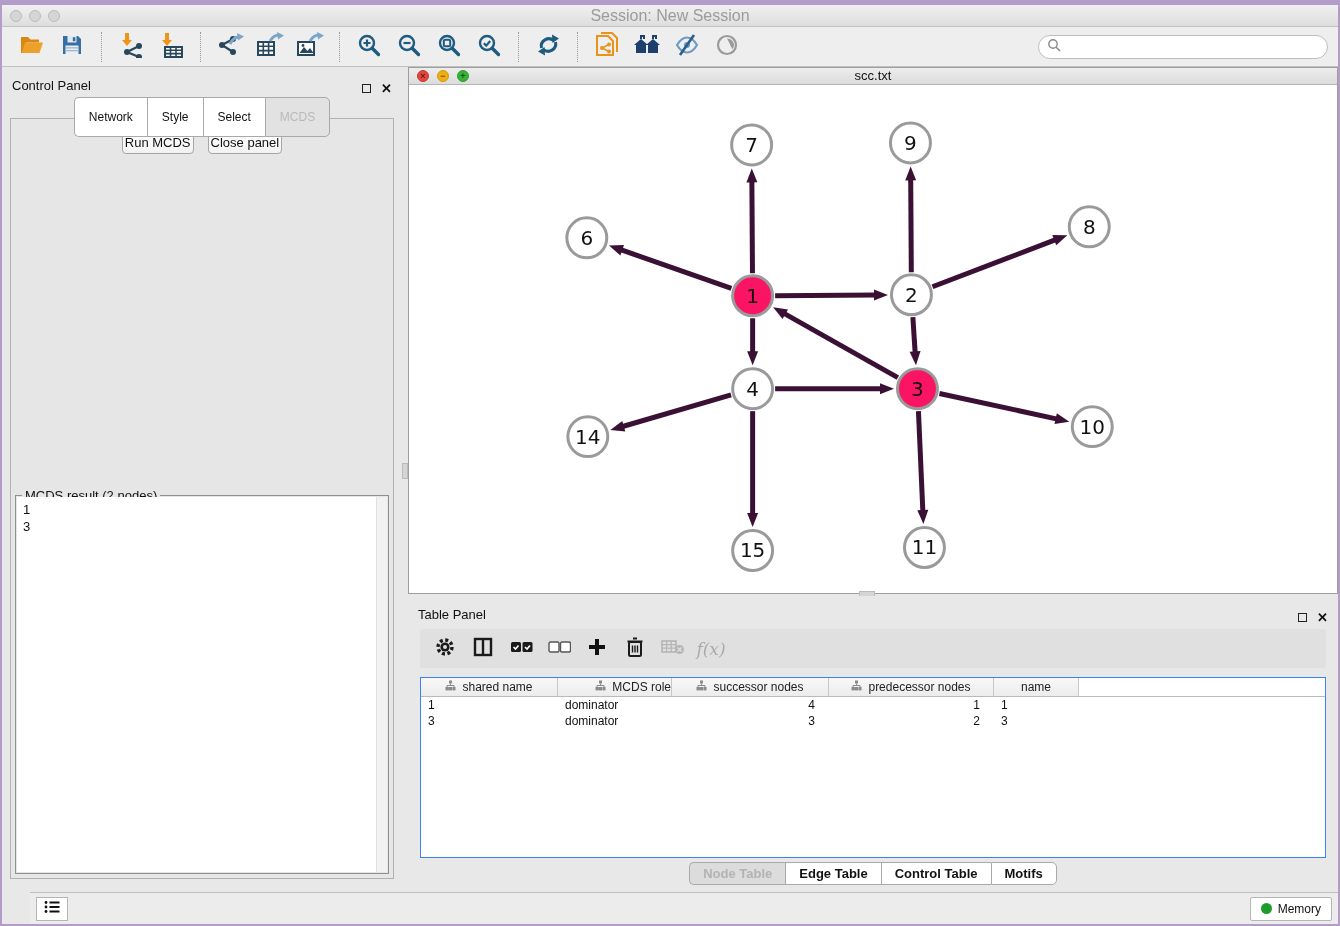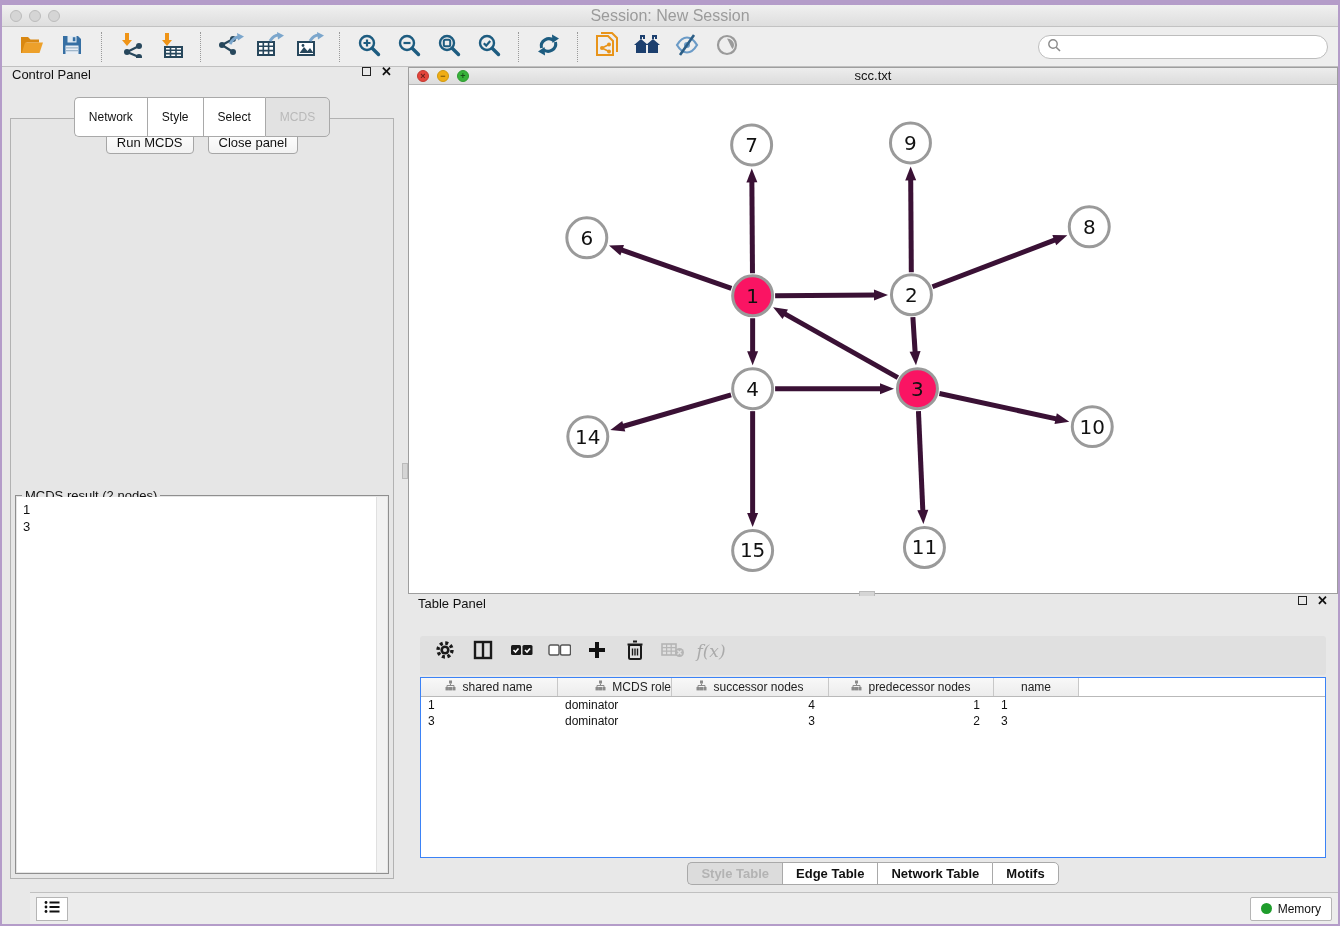--- a/index.html
+++ b/index.html
@@ -18,36 +18,36 @@
   .tbtn { width:40px; height:30px; display:flex; align-items:center; justify-content:center; background:none; border:none; cursor:pointer; }
   .tsep { width:1px; height:30px; border-left:1px dotted #9a9a9a; margin:0 9px; }
   .searchbox { margin-left:auto; width:290px; height:24px; background:#fff; border:1px solid #bdbdbd; border-radius:12px; display:flex; align-items:center; padding:0 8px; }
   .searchbox input { border:none; outline:none; flex:1; font-size:12px; margin-left:5px; background:transparent; }
 
   
   .main { flex:1; display:flex; position:relative; }
 
   
   .cpanel { width:400px; position:relative; }
-  .panel-head { height:26px; display:flex; align-items:flex-start; padding:0 10px; }
+  .panel-head { height:26px; display:flex; align-items:flex-end; padding:0 10px; }
   .panel-title { font-size:13px; color:#111; }
   .panel-ctrls { margin-left:auto; display:flex; align-items:center; gap:10px; }
   .wbox { width:9px; height:9px; border:1.5px solid #222; display:inline-block; }
   .wx { font-size:13px; font-weight:bold; color:#111; line-height:9px; }
   .cp-tabs { position:absolute; left:0; right:0; top:30px; display:flex; justify-content:center; z-index:2; }
   .cp-tab { font-size:12px; padding:12px 14px; background:#fff; border:1px solid #a9a9a9; border-right:none; color:#111; }
   .cp-tab:first-child { border-top-left-radius:5px; border-bottom-left-radius:5px; }
   .cp-tab:last-child { border-right:1px solid #a9a9a9; border-top-right-radius:5px; border-bottom-right-radius:5px; }
   .cp-tab.active { background:#e2e2e2; color:#b9b9b9; }
   .cp-body { position:absolute; left:8px; right:8px; top:51px; bottom:13px; background:#e6e6e6; border:1px solid #b2b2b2; }
   .opt-label { text-align:center; margin-top:20px; font-size:13px; color:#111; }
   .selectbox { margin:10px auto 0 auto; width:310px; height:23px; background:#fff; border:1px solid #a8a8a8; border-radius:4px; display:flex; align-items:center; padding:0 6px 0 10px; font-size:13px; }
   .sel-arrows { margin-left:auto; display:flex; flex-direction:column; line-height:5px; font-size:7px; color:#444; }
   .btnrow { display:flex; justify-content:center; gap:14px; margin-top:12px; }
-  .pushbtn { font-size:13px; background:linear-gradient(#ffffff,#f2f2f2); border:1px solid #a6a6a6; border-radius:4px; padding:3px 10px; color:#111; }
+  .pushbtn { font-size:13px; background:linear-gradient(#ffffff,#f2f2f2); border:1px solid #a6a6a6; border-radius:4px; padding:3px 2px; color:#111; }
   .mcds-box { position:absolute; left:4px; right:4px; top:376px; bottom:4px; border:1px solid #8f8f8f; }
   .mcds-legend { position:absolute; top:-8px; left:6px; background:#e6e6e6; font-size:13px; padding:0 3px; color:#111; }
   .mcds-list { position:absolute; inset:1px; background:#fff; padding:4px 0 0 6px; font-size:13px; line-height:17px; color:#111; }
   .mcds-scroll { position:absolute; top:1px; bottom:1px; right:1px; width:11px; background:#f2f2f2; border-left:1px solid #e0e0e0; }
 
   
   .vdiv { width:6px; background:#e8e8e8; position:relative; }
   .vgrip { position:absolute; top:396px; left:0; width:6px; height:16px; background:#d5d5d5; border:1px solid #bbb; }
 
   
@@ -58,21 +58,21 @@
   .ntl { width:12px; height:12px; border-radius:50%; margin-left:8px; display:flex; align-items:center; justify-content:center; font-size:9px; font-weight:bold; color:rgba(0,0,0,.55); }
   .ntl.red { background:#e4453c; border:1px solid #c33a31; }
   .ntl.yel { background:#f0ad14; border:1px solid #d09a10; }
   .ntl.grn { background:#38b23a; border:1px solid #2f9b31; }
   .nettitle { position:absolute; left:0; right:0; text-align:center; font-size:13px; color:#111; }
   .netcanvas { flex:1; position:relative; }
   .hgrip { position:absolute; bottom:-4px; left:450px; width:16px; height:6px; background:#d5d5d5; border:1px solid #bbb; }
 
   
   .tpanel { flex:1; margin-top:2px; position:relative; background:#e8e8e8; }
-  .tp-toolbar { position:absolute; left:12px; right:12px; top:40px; height:39px; background:#e0e0e0; border-radius:3px; display:flex; padding:0 8px; gap:4px; }
+  .tp-toolbar { position:absolute; left:12px; right:12px; top:33px; height:39px; background:#e0e0e0; border-radius:3px; display:flex; align-items:center; padding:0 8px; gap:4px; }
   .tp-btn { width:34px; height:30px; display:flex; align-items:center; justify-content:center; background:none; border:none; }
   .fx { font-family:"DejaVu Serif", serif; font-style:italic; font-size:17px; color:#aaa; }
   .ttable { position:absolute; left:12px; right:12px; top:81px; bottom:34px; background:#fff; border:1px solid #3b82f6; overflow:hidden; }
   .thead { display:flex; height:19px; border-bottom:1px solid #b9b9b9; }
   .th { background:linear-gradient(#f8f8f8,#ececec); border-right:1px solid #c8c8c8; display:flex; align-items:center; justify-content:center; gap:6px; font-size:12px; color:#222; }
   .trow { display:flex; height:16px; font-size:12px; color:#111; }
   .td { overflow:hidden; white-space:nowrap; }
   .tp-tabs { position:absolute; bottom:7px; left:0; right:0; display:flex; justify-content:center; }
   .tp-tab { font-size:13px; font-weight:600; padding:3px 13px; background:#fff; border:1px solid #a9a9a9; border-right:none; color:#111; }
   .tp-tab:first-child { border-top-left-radius:5px; border-bottom-left-radius:5px; }
@@ -483,23 +483,23 @@
               <div class="trow">
                 <div class="td" style="width: 137px; text-align: left; padding: 1px 0px 0px 7px;">3</div>
                 <div class="td" style="width: 114px; text-align: left; padding: 1px 0px 0px 7px;">dominator</div>
                 <div class="td" style="width: 157px; text-align: right; padding: 1px 14px 0px 0px;">3</div>
                 <div class="td" style="width: 165px; text-align: right; padding: 1px 14px 0px 0px;">2</div>
                 <div class="td" style="width: 85px; text-align: left; padding: 1px 0px 0px 7px;">3</div>
               </div>
             </div>
         </div>
         <div class="tp-tabs" id="tp-tabs">
-            <span class="tp-tab active">Style Table</span>
+            <span class="tp-tab active">Node Table</span>
             <span class="tp-tab">Edge Table</span>
-            <span class="tp-tab">Network Table</span>
+            <span class="tp-tab">Control Table</span>
             <span class="tp-tab">Motifs</span>
           </div>
       </div>
     </div>
   </div>
 
   <div class="statusbar">
     <button class="sb-left">
       <span><svg width="18" height="16" viewBox="0 0 18 16">
             <circle cx="3" cy="3.5" r="1.4" fill="#111"></circle>

